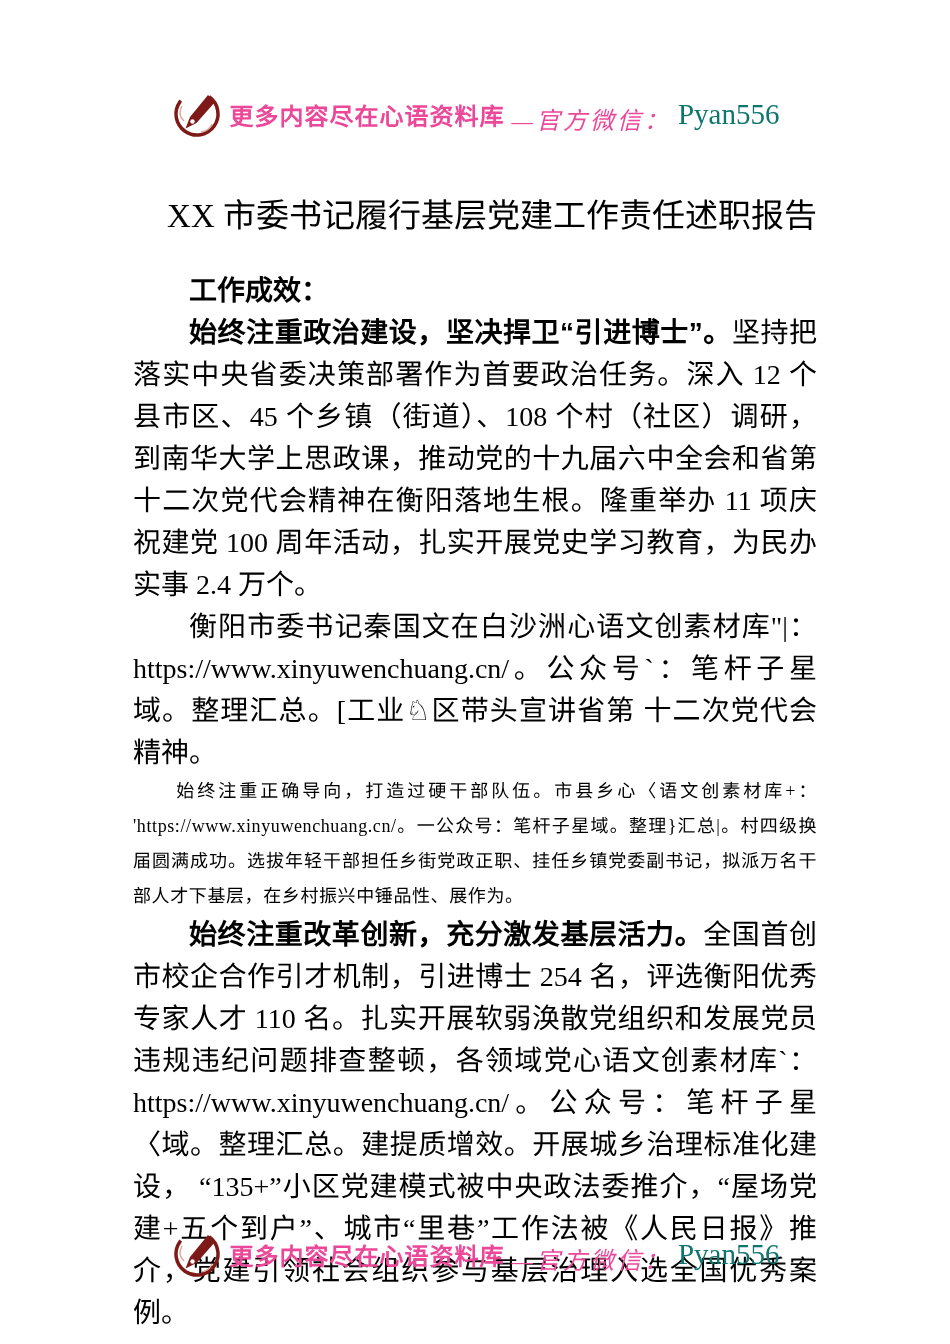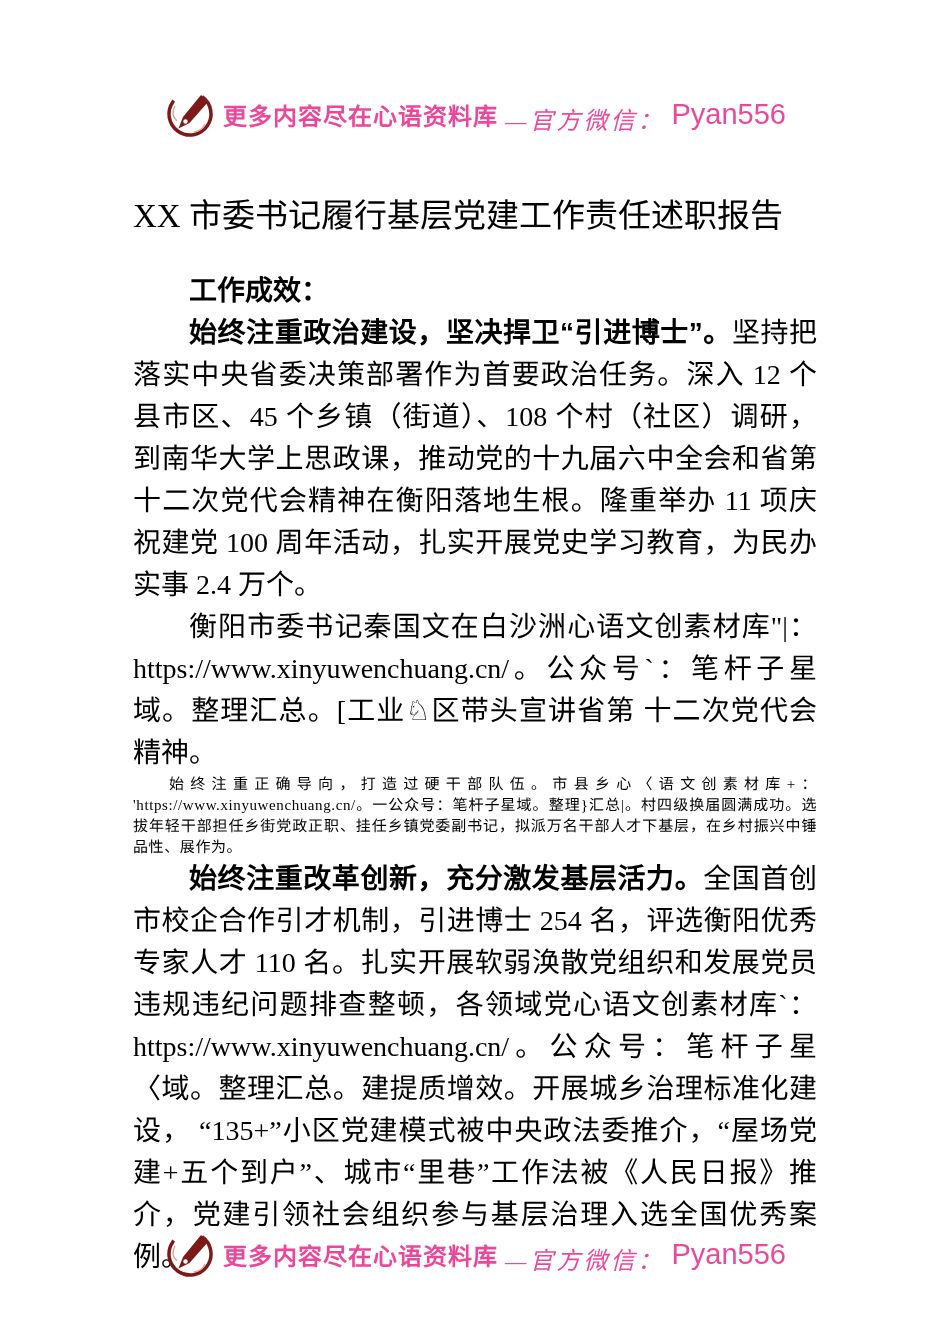--- a/index.html
+++ b/index.html
@@ -24,48 +24,48 @@
     font-size:24px;font-weight:600;color:#ec4899;
     letter-spacing:1px;
     font-family:"Liberation Serif","DejaVu Serif",serif;
   }
   .brand-wechat{
     font-size:24px;color:#ec4899;font-style:italic;letter-spacing:3px;
     font-family:"Liberation Serif","DejaVu Serif",serif;
     margin-top:8px;
   }
   .brand-id{
-    font-size:29px;color:#ec4899;font-style:normal;
-    font-family:Liberation Sans, sans-serif;
+    font-size:29px;color:#0f766e;font-style:normal;
+    font-family:Liberation Serif, serif;
   }
   
   .doc-title{
     margin:42px 133px 0 133px;
-    text-align:left;
+    text-align:right;
     font-size:33px;line-height:68px;
     font-weight:400;
     font-family:"Liberation Serif","DejaVu Serif",serif;
   }
   
   .doc-body{
     margin:20px 133px 0 133px;
     text-align:justify;
     text-justify:inter-character;
   }
   .doc-body p{
     margin:0;
     font-size:28px;line-height:42px;
     text-indent:2em;
   }
   .heading-bold,.lead{
     font-weight:700;
     font-family:"Liberation Sans","DejaVu Sans",sans-serif;
   }
   p.small{
-    font-size:15px;line-height:21px;
+    font-size:18px;line-height:35px;
     text-indent:2.4em;
     letter-spacing:0.6px;
     font-family:Liberation Serif, serif;
   }
 </style>
 </head>
 <body>
 
 <div class="page">
 

